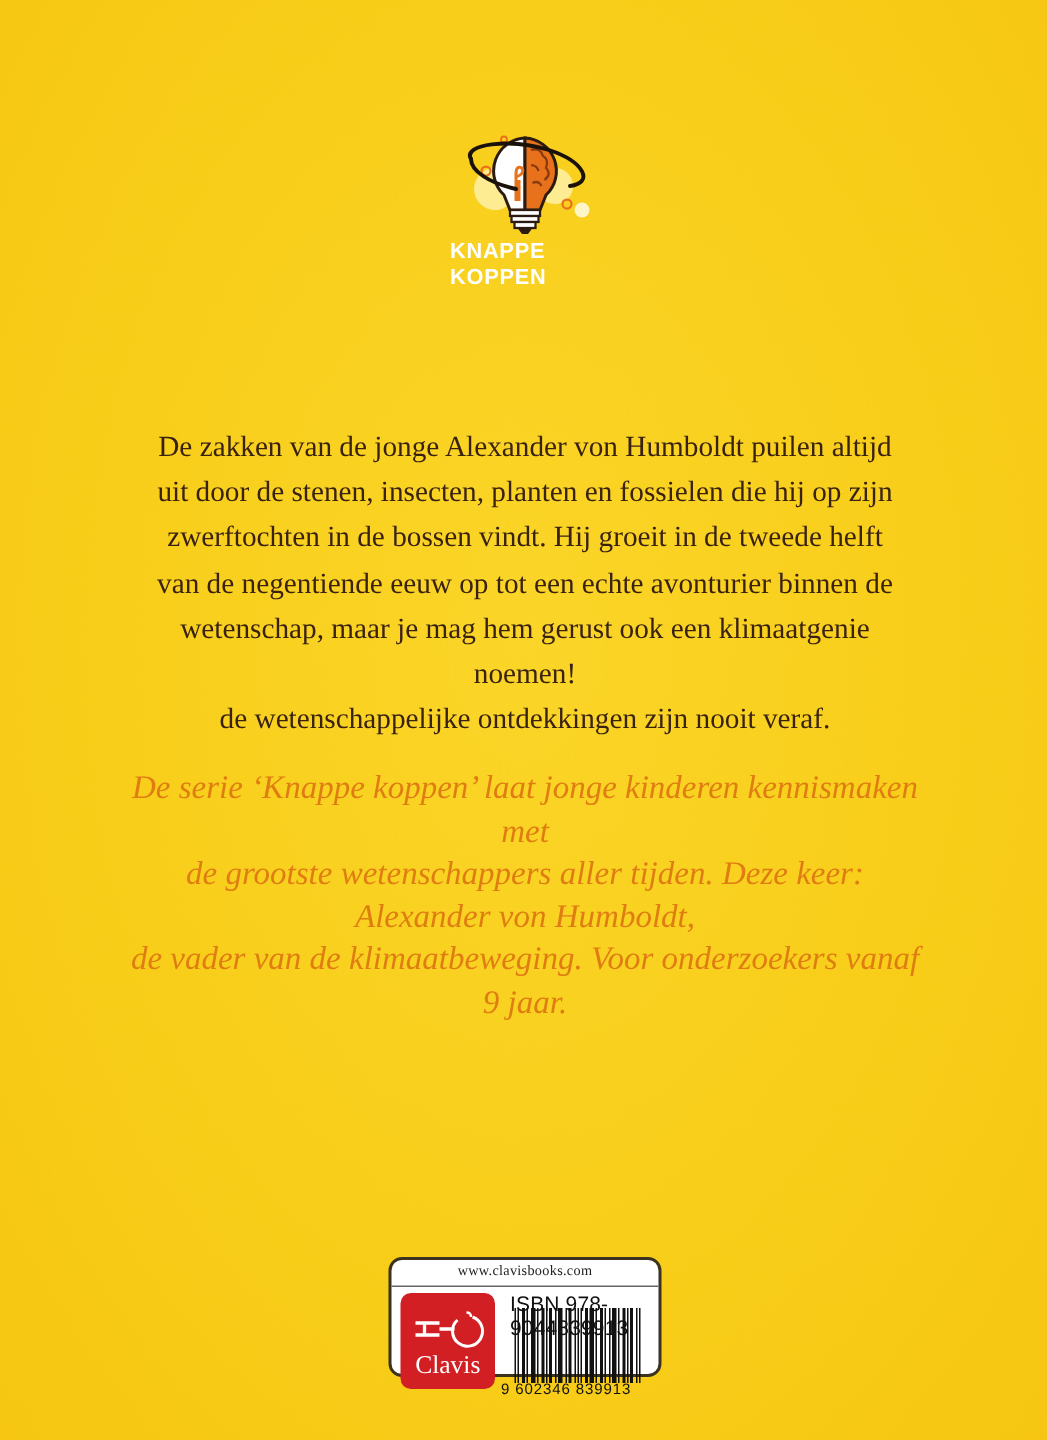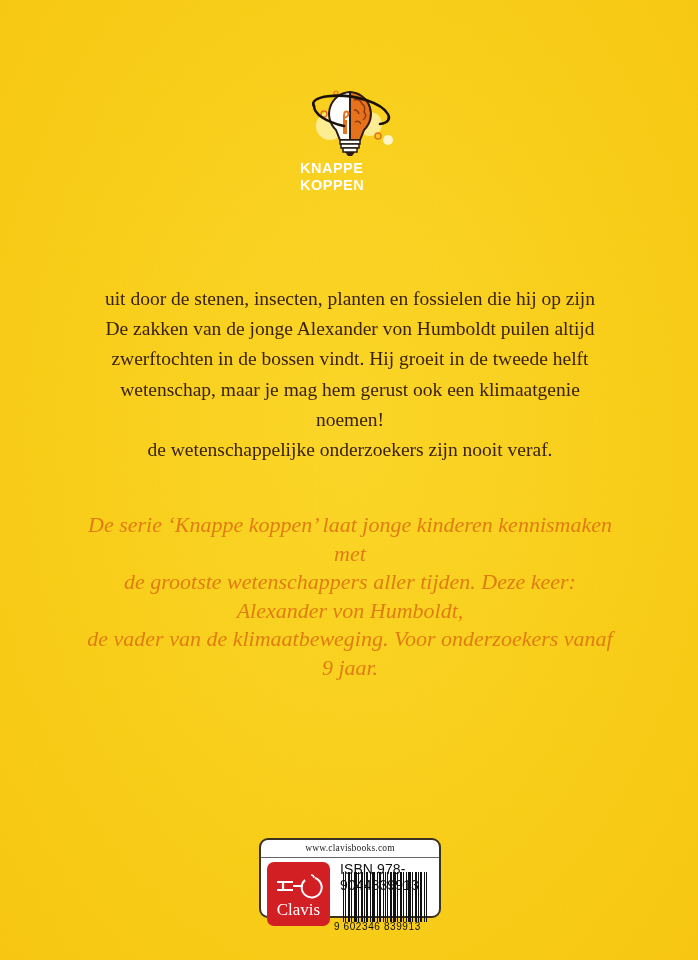--- a/index.html
+++ b/index.html
@@ -185,25 +185,26 @@
     <path d="M14 28 C 8 18, 40 14, 66 22 C 90 30, 96 44, 80 46" fill="none" stroke="#1a120a" stroke-width="2.6" stroke-linecap="round"></path>
     <path d="M14 28 C 14 36, 26 44, 44 48" fill="none" stroke="#1a120a" stroke-width="2.6" stroke-linecap="round"></path>
   </svg>
   <div class="logo-text">
     <div>KNAPPE</div>
     <div>KOPPEN</div>
   </div>
 </div>
 
 <div class="blurb">
+  <p>De zakken van de jonge Alexander von Humboldt puilen altijd</p>
   <p>uit door de stenen, insecten, planten en fossielen die hij op zijn</p>
-  <p>De zakken van de jonge Alexander von Humboldt puilen altijd</p>
   <p>zwerftochten in de bossen vindt. Hij groeit in de tweede helft</p>
+  <p>van de negentiende eeuw op tot een echte avonturier binnen de</p>
   <p>wetenschap, maar je mag hem gerust ook een klimaatgenie noemen!</p>
-  <p>de wetenschappelijke onderzoekers zijn nooit veraf.</p>
+  <p>de wetenschappelijke ontdekkingen zijn nooit veraf.</p>
 </div>
 
 <div class="series">
   <p>De serie ‘Knappe koppen’ laat jonge kinderen kennismaken met</p>
   <p>de grootste wetenschappers aller tijden. Deze keer: Alexander von Humboldt,</p>
   <p>de vader van de klimaatbeweging. Voor onderzoekers vanaf 9 jaar.</p>
 </div>
 
 <div class="barcode-box">
   <div class="website">www.clavisbooks.com</div>

